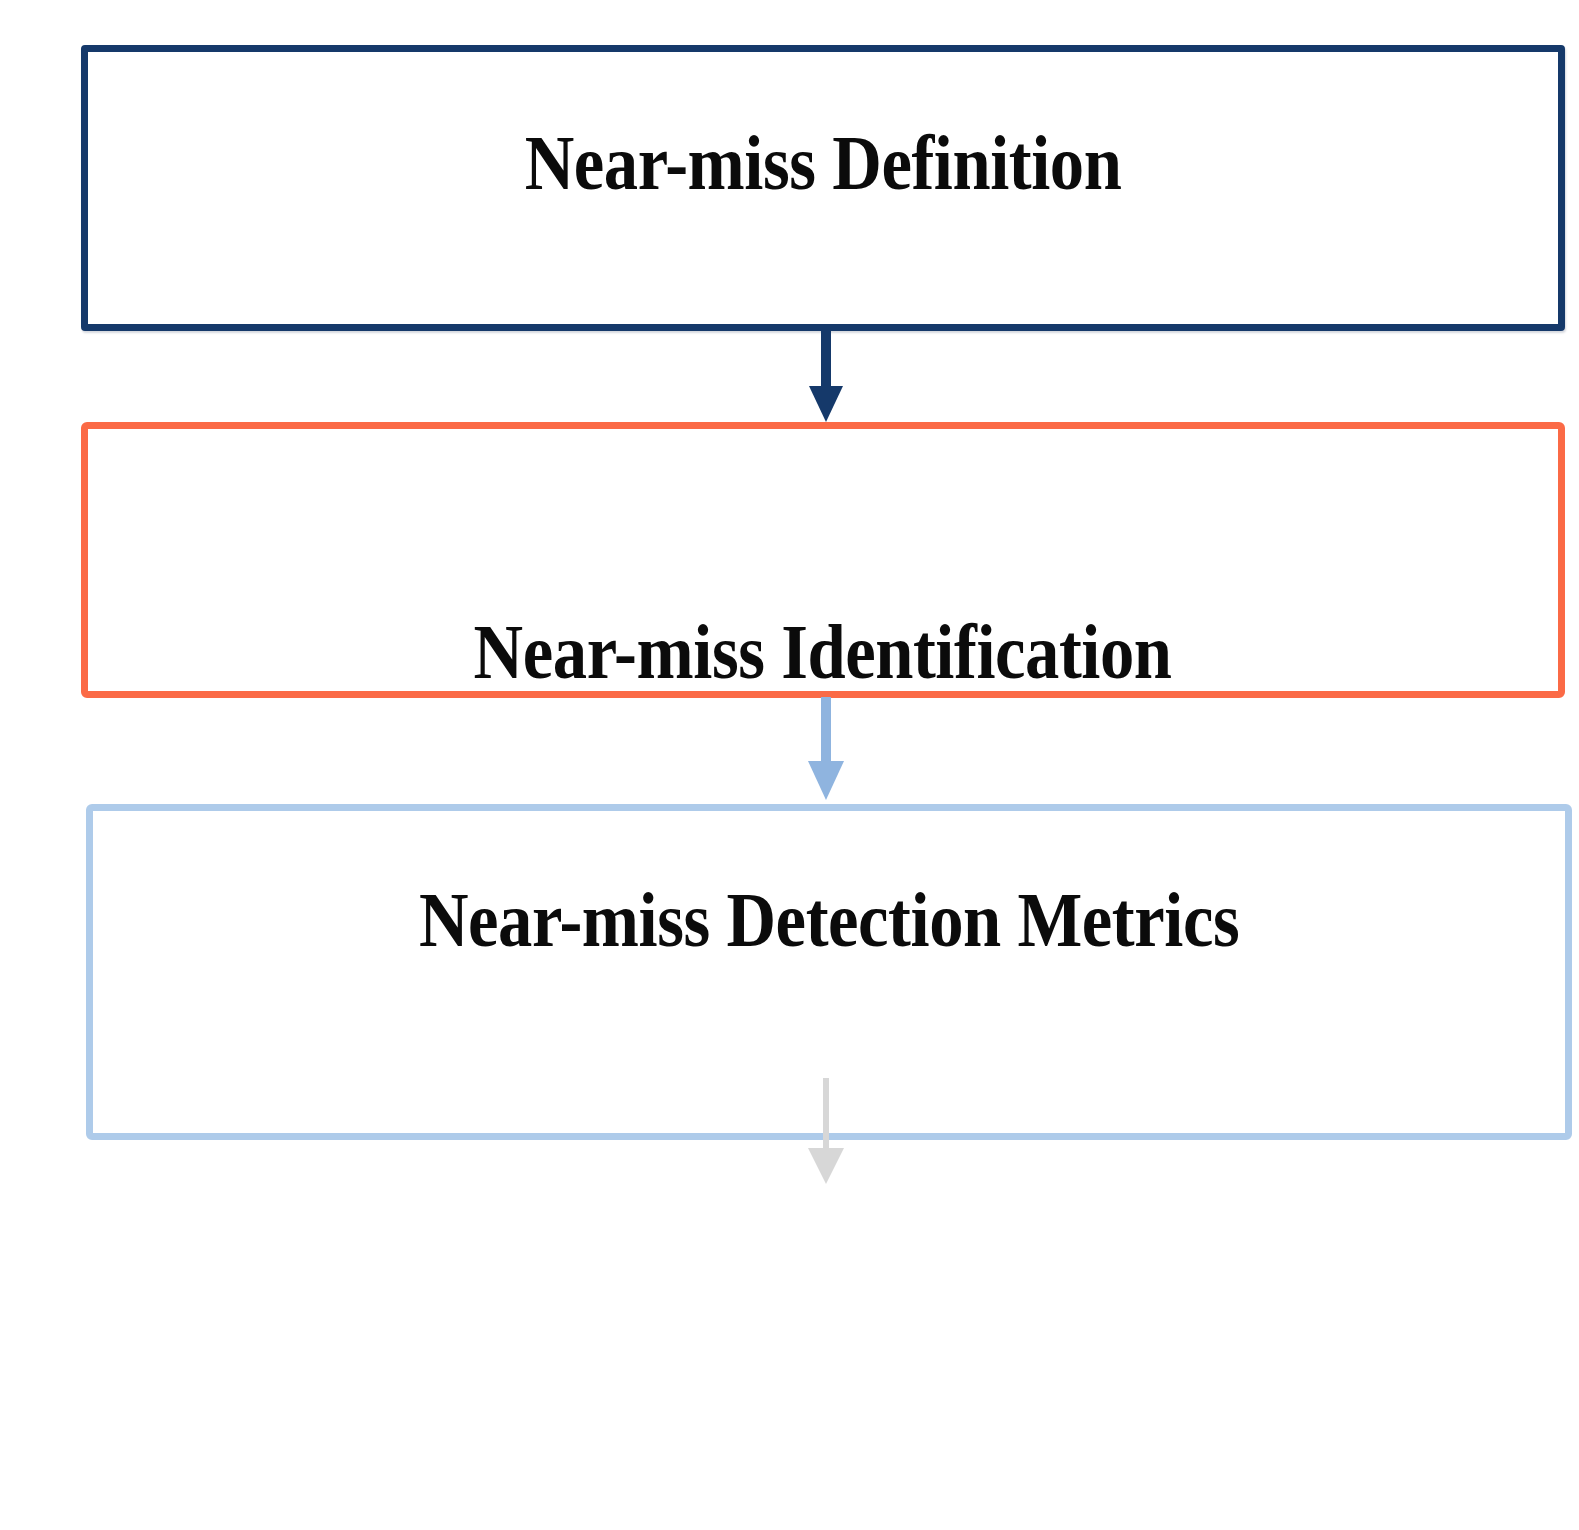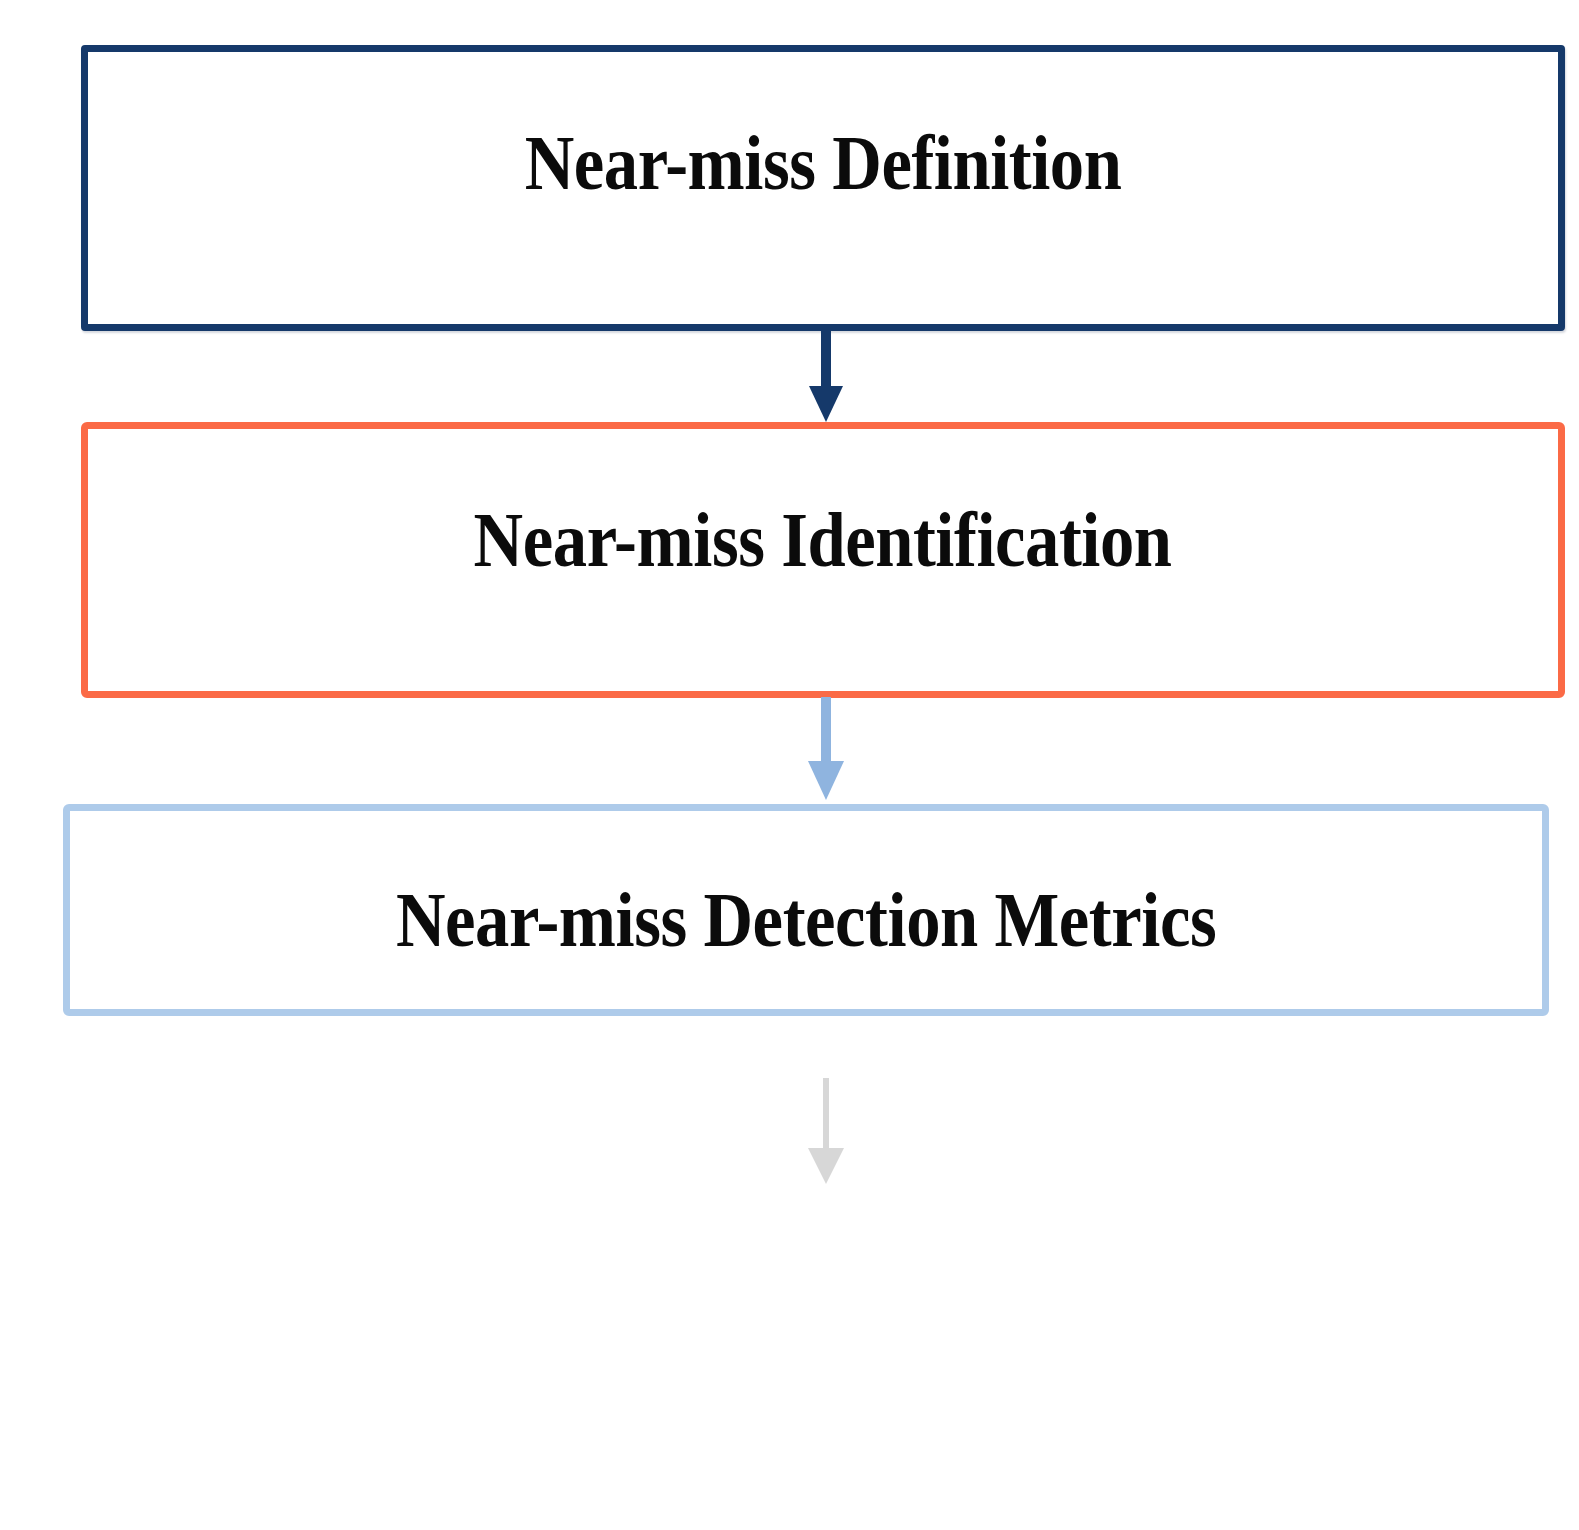--- a/index.html
+++ b/index.html
@@ -53,33 +53,33 @@
   }
 
   
   #box-identification {
     left: 45px;
     top: 422px;
     width: 1484px;
     height: 276px;
     border: 7px solid #fb6a46;
     border-radius: 6px;
-    align-items: flex-start;
+    align-items: flex-end;
   }
   #box-identification .node-label {
     font-size: 78px;
     margin-top: 72px;
   }
 
   
   #box-metrics {
-    left: 27px;
+    left: 50px;
     top: 804px;
     width: 1486px;
-    height: 212px;
+    height: 336px;
     border: 7px solid #aecbea;
     border-radius: 6px;
     align-items: flex-start;
   }
   #box-metrics .node-label {
     font-size: 78px;
     margin-top: 70px;
   }
 
   

